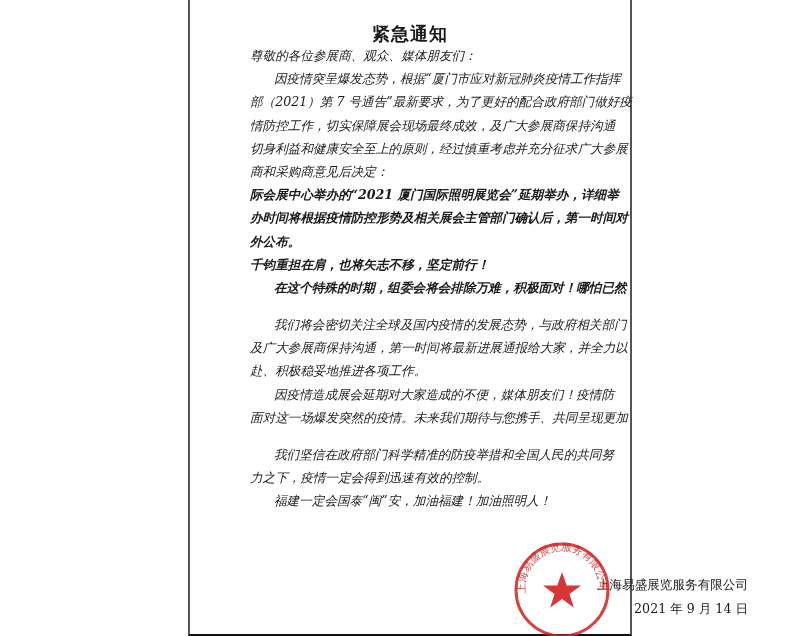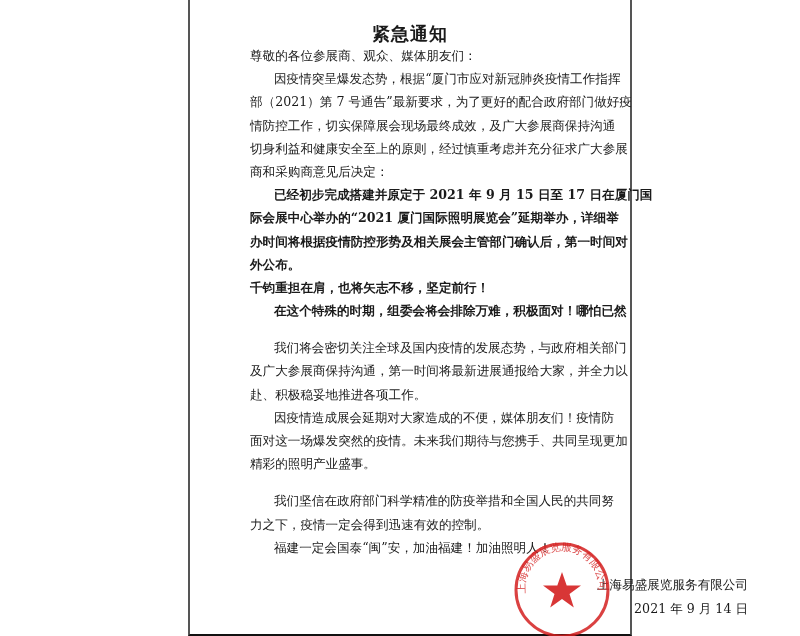--- a/index.html
+++ b/index.html
@@ -10,21 +10,21 @@
   }
   .page {
     position: absolute; left: 188px; top: -2px; width: 440px; height: 634px;
     border-left: 2px solid #555; border-right: 2px solid #555; border-top: 2px solid #111; border-bottom: 2px solid #111;
     background: #fff;
   }
   .title {
     position: absolute; left: 0; width: 100%; top: 22px; text-align: center;
     font-size: 18px; font-weight: bold; letter-spacing: 1px;
   }
-  .body-text { position: absolute; left: 60px; width: 326px; top: 44px; font-size: 12.6px; }
+  .body-text { position: absolute; left: 60px; width: 326px; top: 44px; font-size: 12.6px; font-style: italic; }
   .line { height: 23.2px; line-height: 23.2px; white-space: nowrap; }
   .indent { padding-left: 24px; }
   .bold { font-weight: bold; }
   .gap { height: 14px; }
   .signature { position: absolute; right: 52px; top: 573px; text-align: right; font-size: 12.6px; }
   .sig-line { height: 24px; line-height: 24px; }
   .seal {
     position: absolute; left: 512px; top: 540px; width: 100px; height: 100px;
   }
 </style>
@@ -39,21 +39,20 @@
 
     <div>
       <div class="line indent">因疫情突呈爆发态势，根据“厦门市应对新冠肺炎疫情工作指挥</div>
       <div class="line">部（2021）第 7 号通告”最新要求，为了更好的配合政府部门做好疫</div>
       <div class="line">情防控工作，切实保障展会现场最终成效，及广大参展商保持沟通</div>
       <div class="line">切身利益和健康安全至上的原则，经过慎重考虑并充分征求广大参展</div>
       <div class="line">商和采购商意见后决定：</div>
     </div>
 
     <div class="bold">
-      <div class="line indent">已经初步完成搭建并原定于 2021 年 9 月 15 日至 17 日在厦门国</div>
       <div class="line">际会展中心举办的“2021 厦门国际照明展览会”延期举办，详细举</div>
       <div class="line">办时间将根据疫情防控形势及相关展会主管部门确认后，第一时间对</div>
       <div class="line">外公布。</div>
     </div>
 
     <div class="bold">
       <div class="line">千钧重担在肩，也将矢志不移，坚定前行！</div>
       <div class="line indent">在这个特殊的时期，组委会将会排除万难，积极面对！哪怕已然</div>
     </div>
 
@@ -61,21 +60,20 @@
 
     <div>
       <div class="line indent">我们将会密切关注全球及国内疫情的发展态势，与政府相关部门</div>
       <div class="line">及广大参展商保持沟通，第一时间将最新进展通报给大家，并全力以</div>
       <div class="line">赴、积极稳妥地推进各项工作。</div>
     </div>
 
     <div>
       <div class="line indent">因疫情造成展会延期对大家造成的不便，媒体朋友们！疫情防</div>
       <div class="line">面对这一场爆发突然的疫情。未来我们期待与您携手、共同呈现更加</div>
-      <div class="line">精彩的照明产业盛事。</div>
     </div>
 
     <div class="gap"></div>
 
     <div>
       <div class="line indent">我们坚信在政府部门科学精准的防疫举措和全国人民的共同努</div>
       <div class="line">力之下，疫情一定会得到迅速有效的控制。</div>
     </div>
 
     <div>

